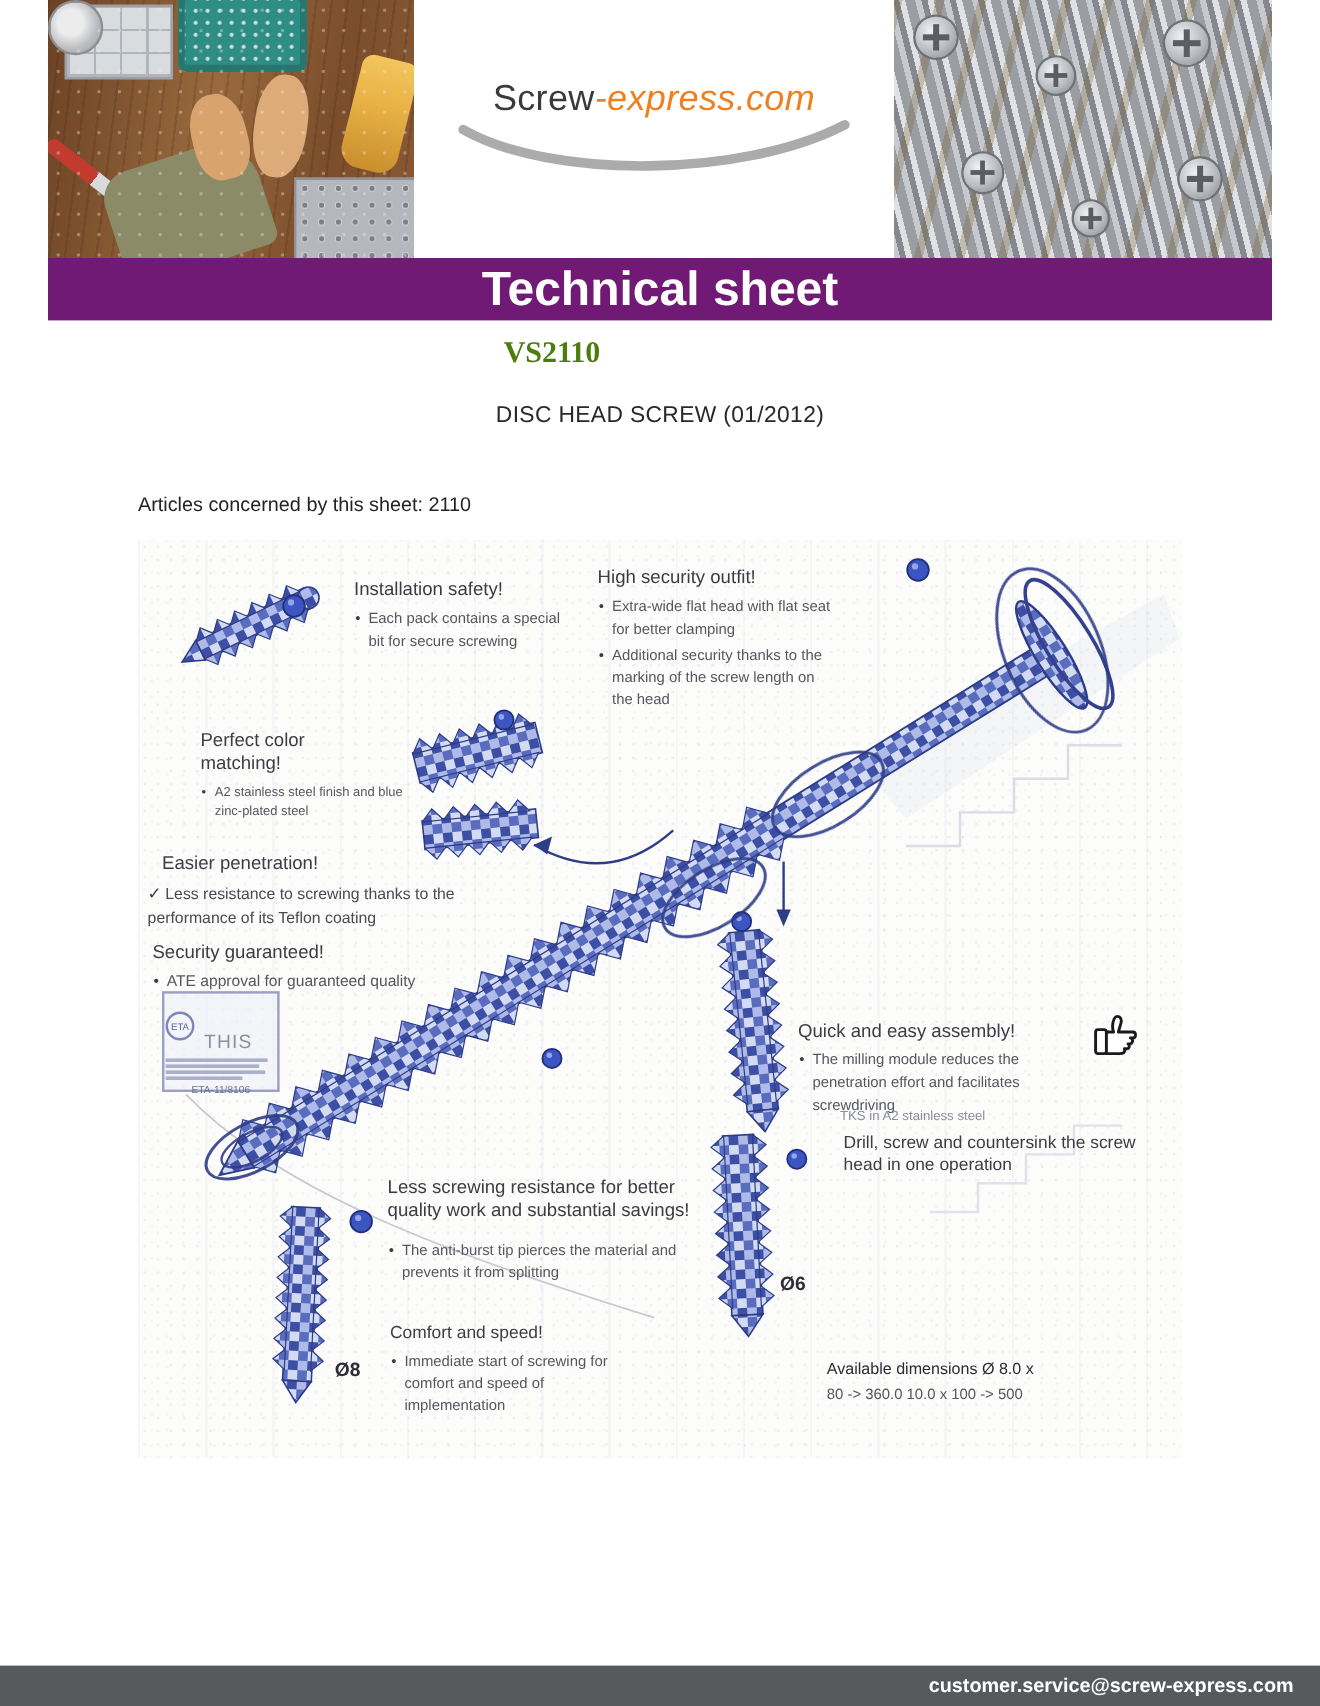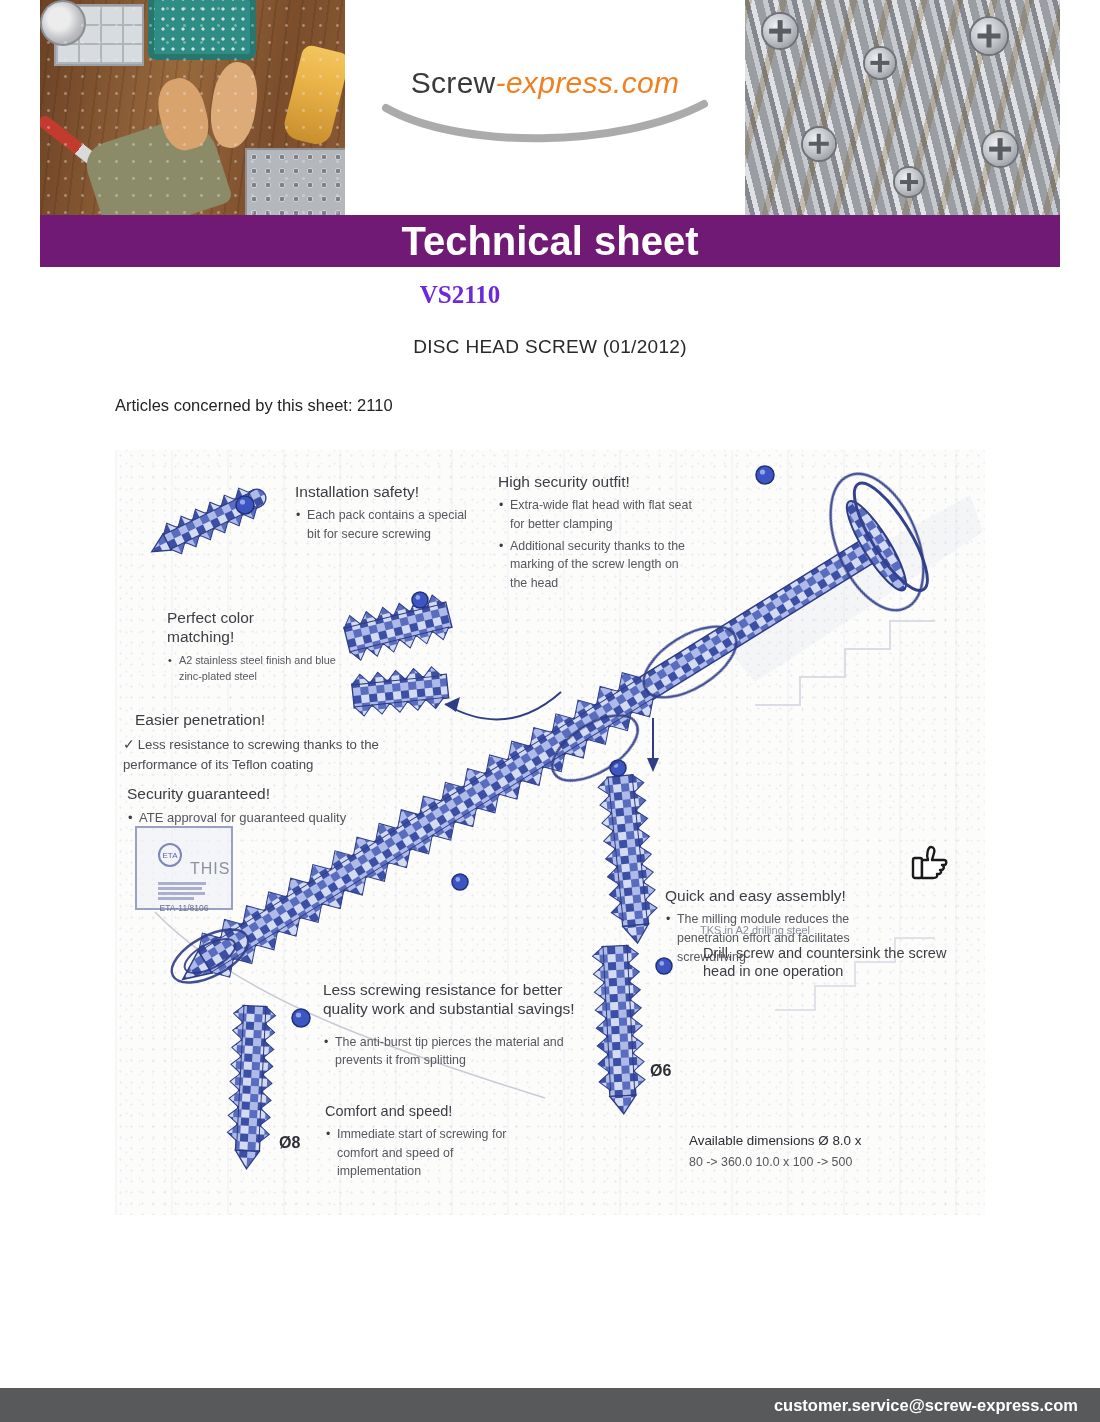--- a/index.html
+++ b/index.html
@@ -56,24 +56,24 @@
   #rs3{left:226px;top:18px;width:36px;height:36px}
   #rs4{left:58px;top:128px;width:32px;height:32px}
   #rs5{left:238px;top:132px;width:34px;height:34px}
   #rs6{left:150px;top:168px;width:28px;height:28px}
 
   .banner{position:absolute;left:40px;top:215px;width:1020px;height:52px;background:#701a75;
     display:flex;align-items:center;justify-content:center;}
   .banner-title{color:#fff;font-size:40px;font-weight:bold;}
 
   .doc-code{position:absolute;left:0;top:281px;width:920px;text-align:center;
-    font-family:"Liberation Serif",serif;font-weight:bold;font-size:25px;color:#6d28d9;}
+    font-family:"Liberation Serif",serif;font-weight:bold;font-size:25px;color:#4d7c0f;}
   .doc-title{position:absolute;left:0;top:336px;width:1100px;text-align:center;
     font-size:19px;color:#29292c;letter-spacing:.3px;}
-  .articles-line{position:absolute;left:115px;top:396px;font-size:16.5px;color:#232327;}
+  .articles-line{position:absolute;left:115px;top:412px;font-size:16.5px;color:#232327;}
 
   
   .diagram{position:absolute;left:115px;top:450px;width:870px;height:765px;
     background:
       radial-gradient(rgba(130,140,170,.12) 1px,transparent 1.4px) 0 0/11px 11px,
       radial-gradient(rgba(130,140,170,.08) 1px,transparent 1.4px) 5px 7px/13px 13px,
       repeating-linear-gradient(90deg,rgba(160,168,195,.07) 0 2px,transparent 2px 56px),
       #fcfcfb;}
   .diagram-art{position:absolute;left:0;top:0;z-index:1;}
 
@@ -88,41 +88,41 @@
   #co-color{left:52px;top:158px;width:175px;}
   #co-color .co-title{width:125px;}
   #co-color .co-bullet{font-size:10.8px;}
   #co-penetr{left:8px;top:260px;width:285px;}
   #co-penetr .co-title{margin-left:12px;}
   #co-penetr .co-body{font-size:13.2px;line-height:1.5;color:#4a4b52;}
   #co-penetr .check{font-size:14px;margin-right:3px;color:#3c3d44;}
   #co-security{left:12px;top:334px;width:262px;}
   #co-security .co-bullet{font-size:13px;}
   #co-comfort-impl{left:548px;top:270px;width:305px;}
-  #co-assembly{left:550px;top:400px;width:240px;margin-top:36px;}
+  #co-assembly{left:550px;top:400px;width:240px;}
   #co-drill{left:588px;top:494px;width:255px;}
   #co-drill .co-title{font-size:14.5px;}
   #co-less{left:208px;top:530px;width:255px;}
   #co-less .co-bullet{margin-top:14px;}
   #co-comfort-speed{left:210px;top:652px;width:215px;}
   #co-comfort-speed .co-title{font-size:14.5px;}
   #co-lower{left:570px;top:598px;width:268px;}
   #co-lower .co-title{font-size:14.3px;}
   #co-dims{left:574px;top:683px;width:260px;}
   #co-dims .l1{font-size:13.4px;color:#2c2d33;margin-bottom:7px;}
   #co-dims .l2{font-size:12.4px;color:#55565c;}
 
   .dlabel{position:absolute;font-size:16px;font-weight:bold;color:#2e2f36;z-index:3;}
   #d8{left:164px;top:684px;}
   #d6{left:535px;top:612px;}
 
   #tks{position:absolute;left:585px;top:474px;font-size:11px;color:#8a8e9c;z-index:3;}
 
   #eta-stamp{position:absolute;left:20px;top:376px;width:98px;height:84px;border:2px solid #99a0c2;
-    background:rgba(238,240,248,.6);z-index:3;padding:4px 21px;box-sizing:border-box;}
+    background:rgba(238,240,248,.6);z-index:3;padding:4px 1px;box-sizing:border-box;}
   .stamp-row{display:flex;align-items:center;gap:8px;}
   .stamp-circle{width:24px;height:24px;border-radius:50%;border:2px solid #7d87b8;color:#5a64a2;
     font-size:8px;display:flex;align-items:center;justify-content:center;box-sizing:border-box;flex:0 0 auto;}
   .stamp-big{font-size:16px;color:#8d919c;letter-spacing:1px;margin-top:28px;}
   .stamp-lines{margin-top:4px;}
   .stamp-lines i{display:block;height:2.5px;background:#aab0cc;margin:2.5px 0;}
   .stamp-lines i:nth-child(1){width:92%}
   .stamp-lines i:nth-child(2){width:85%}
   .stamp-lines i:nth-child(3){width:90%}
   .stamp-lines i:nth-child(4){width:70%}
@@ -343,21 +343,21 @@
       <div class="co-bullet"><span>The milling module reduces the penetration effort and facilitates screwdriving</span></div>
     </div>
 
     <div class="thumbs">
       <svg width="46" height="46" viewBox="0 0 46 46">
         <rect x="3" y="18" width="9" height="20" rx="2" fill="#fff" stroke="#1a1a1a" stroke-width="2.4"></rect>
         <path d="M12,20 h6 c-2,-5 0,-13 3,-13 c3,0 4,3 3,6 l-2,7 h12 c3,0 3,5 0,5 h-2 c3,1 2,5 -1,5 h-1 c2,1 1,4 -1,4 h-2 c1,3 -1,4 -4,4 h-11 z" fill="#fff" stroke="#1a1a1a" stroke-width="2.4" stroke-linejoin="round"></path>
       </svg>
     </div>
 
-    <div id="tks">TKS in A2 drilling steel</div>
+    <div id="tks">TKS in A2 stainless steel</div>
 
     <div class="co" id="co-drill">
       <div class="co-title">Drill, screw and countersink the screw head in one operation</div>
     </div>
 
     <div class="co" id="co-less">
       <div class="co-title">Less screwing resistance for better quality work and substantial savings!</div>
       <div class="co-bullet"><span>The anti-burst tip pierces the material and prevents it from splitting</span></div>
     </div>
 

